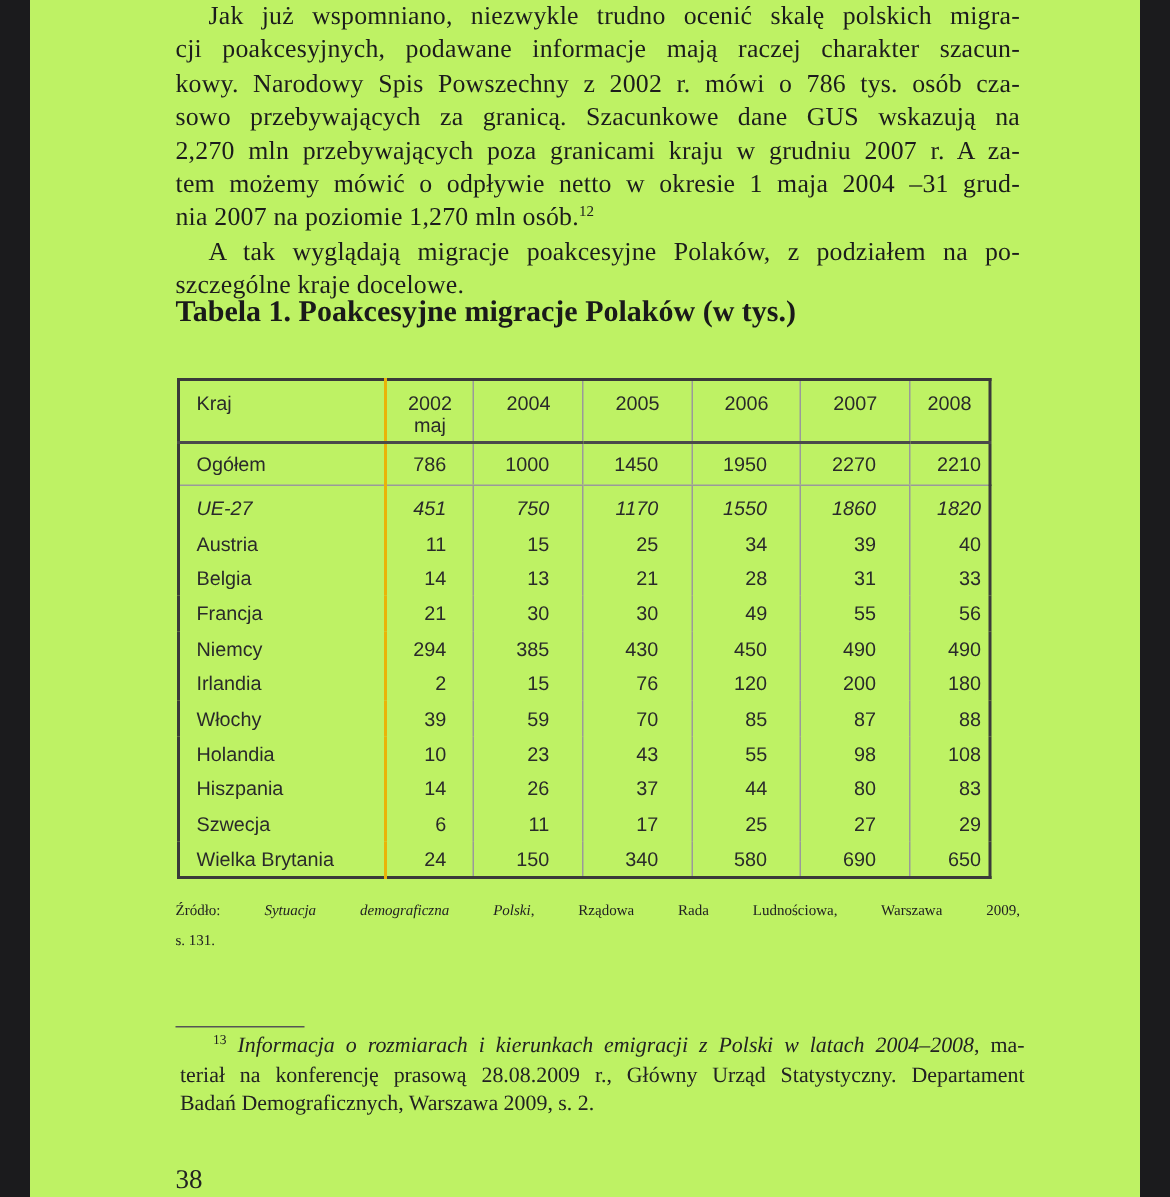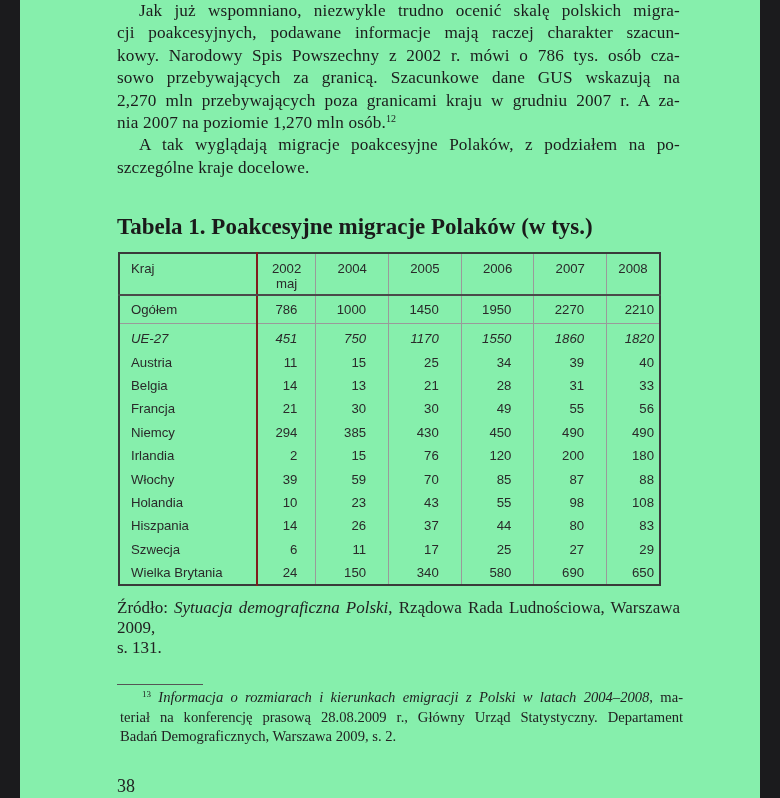--- a/index.html
+++ b/index.html
@@ -2,56 +2,56 @@
 <html><head>
 <meta charset="utf-8">
 <style>
   html, body { margin: 0; padding: 0; }
   body {
     width: 780px; height: 798px; overflow: hidden;
     background: #1b1b1d; position: relative;
   }
   .page {
     position: absolute; left: 20px; top: 0; width: 740px; height: 798px;
-    background: #86efac;
+    background: #bef264;
   }
   .body-text {
     position: absolute; left: 97px; top: 0px; width: 563px;
     font-family: "Liberation Serif", serif; font-size: 17.2px; line-height: 22.4px;
     color: #1c1c1c; text-align: justify; letter-spacing: 0.15px;
   }
   .body-text .ln { display: block; text-align: justify; text-align-last: justify; }
   .body-text .ln.last { text-align-last: left; }
   .body-text .ln.ind { text-indent: 22px; }
   sup.fn { font-size: 10px; vertical-align: 6px; line-height: 0; }
   .table-title {
-    position: absolute; left: 97px; top: 214px;
-    font-family: "Liberation Serif", serif; font-weight: bold; font-size: 23px; color: #1a1a1a;
+    position: absolute; left: 97px; top: 197px;
+    font-family: "Liberation Serif", serif; font-weight: bold; font-size: 20px; color: #1a1a1a;
   }
   table.data {
     position: absolute; left: 98px; top: 252px;
     width: 543px; border-collapse: collapse;
     border: 2px solid #3a3a3a;
     font-family: "Liberation Sans", sans-serif; font-size: 13.2px; color: #2a2a2a;
   }
   table.data td, table.data th {
     border-left: 1px solid #9a9a9a; padding: 0 6px; font-weight: normal;
   }
-  table.data td.kraj, table.data th.kraj { border-left: none; border-right: 2px solid #7f1d1d; text-align: left; padding-left: 11px; }
+  table.data td.kraj, table.data th.kraj { border-left: none; border-right: 2px solid #eab308; text-align: left; padding-left: 11px; }
   table.data th { text-align: center; vertical-align: top; padding-top: 7px; height: 33px; border-bottom: 2px solid #4a4a4a; line-height: 15px; }
   table.data tr.total td { height: 27px; border-bottom: 1px solid #9a9a9a; }
   table.data tr.row td { height: 23.4px; }
   table.data tr.first td { padding-top: 3px; font-style: italic; }
   table.data td.num { text-align: right; padding-right: 22px; }
   table.data td.num.c0 { padding-right: 18px; }
   table.data td.num.c5 { padding-right: 5px; }
   table.data tr.total td.num, table.data tr.first td.num { }
   .source {
     position: absolute; left: 97px; top: 598px; width: 563px;
-    font-family: "Liberation Serif", serif; font-size: 17px; line-height: 20px; color: #222;
+    font-family: "Liberation Serif", serif; font-size: 10px; line-height: 20px; color: #222;
   }
   .source .ln { display: block; text-align: justify; text-align-last: justify; }
   .source .ln.last { text-align-last: left; }
   .fn-rule { position: absolute; left: 97px; top: 684px; width: 86px; height: 1px; background: #555; }
   .footnote {
     position: absolute; left: 100px; top: 688px; width: 563px;
     font-family: "Liberation Serif", serif; font-size: 14.6px; line-height: 19.5px; color: #222;
   }
   .footnote .ln { display: block; text-align: justify; text-align-last: justify; }
   .footnote .ln.ind { text-indent: 22px; }
@@ -68,20 +68,21 @@
 
 <div class="page">
 
   <div class="body-text">
     <div>
       <span class="ln ind">Jak już wspomniano, niezwykle trudno ocenić skalę polskich migra-</span>
       <span class="ln">cji poakcesyjnych, podawane informacje mają raczej charakter szacun-</span>
       <span class="ln">kowy. Narodowy Spis Powszechny z 2002 r. mówi o 786 tys. osób cza-</span>
       <span class="ln">sowo przebywających za granicą. Szacunkowe dane GUS wskazują na</span>
       <span class="ln">2,270 mln przebywających poza granicami kraju w grudniu 2007 r. A za-</span>
+      <span class="ln">tem możemy mówić o odpływie netto w okresie 1 maja 2004 –31 grud-</span>
       <span class="ln last"><span>nia 2007 na poziomie 1,270 mln osób.</span><sup class="fn">12</sup></span>
     </div>
     <div>
       <span class="ln ind">A tak wyglądają migracje poakcesyjne Polaków, z podziałem na po-</span>
       <span class="ln last">szczególne kraje docelowe.</span>
     </div>
   </div>
 
   <div class="table-title">Tabela 1. Poakcesyjne migracje Polaków (w tys.)</div>
 

